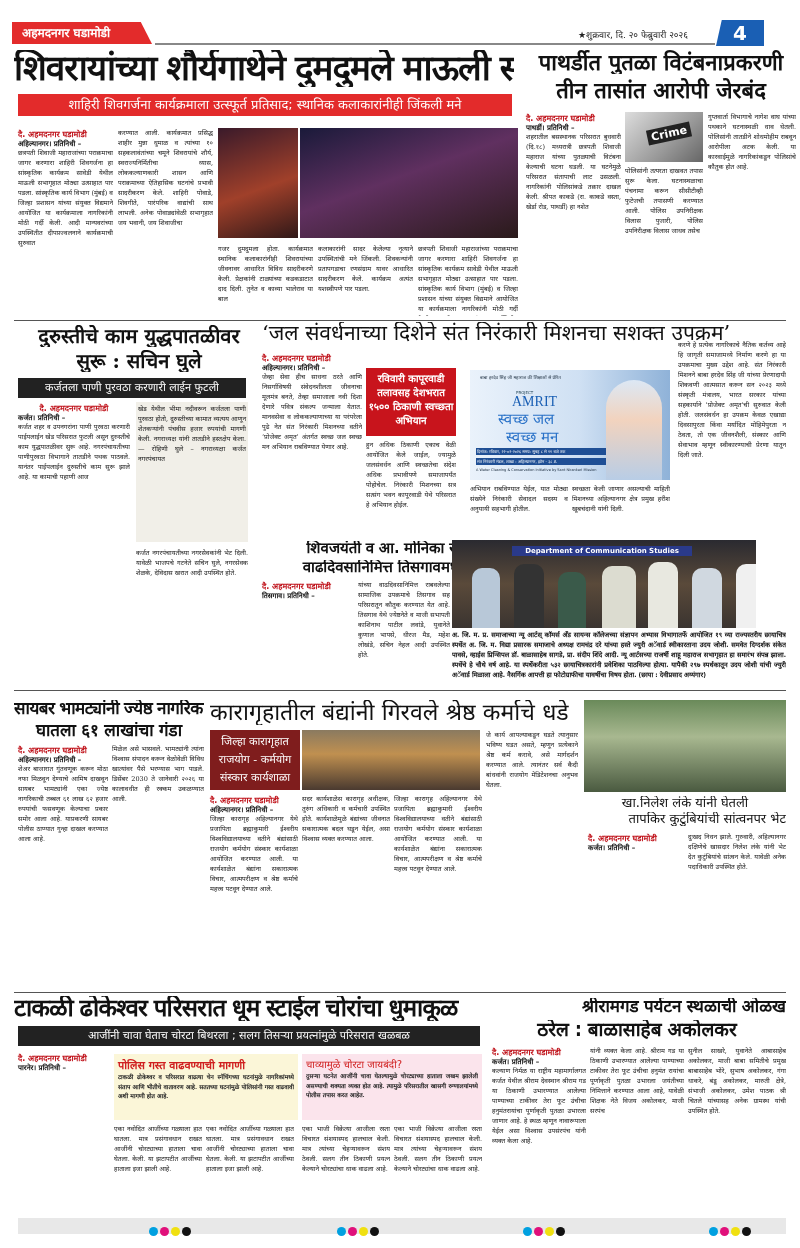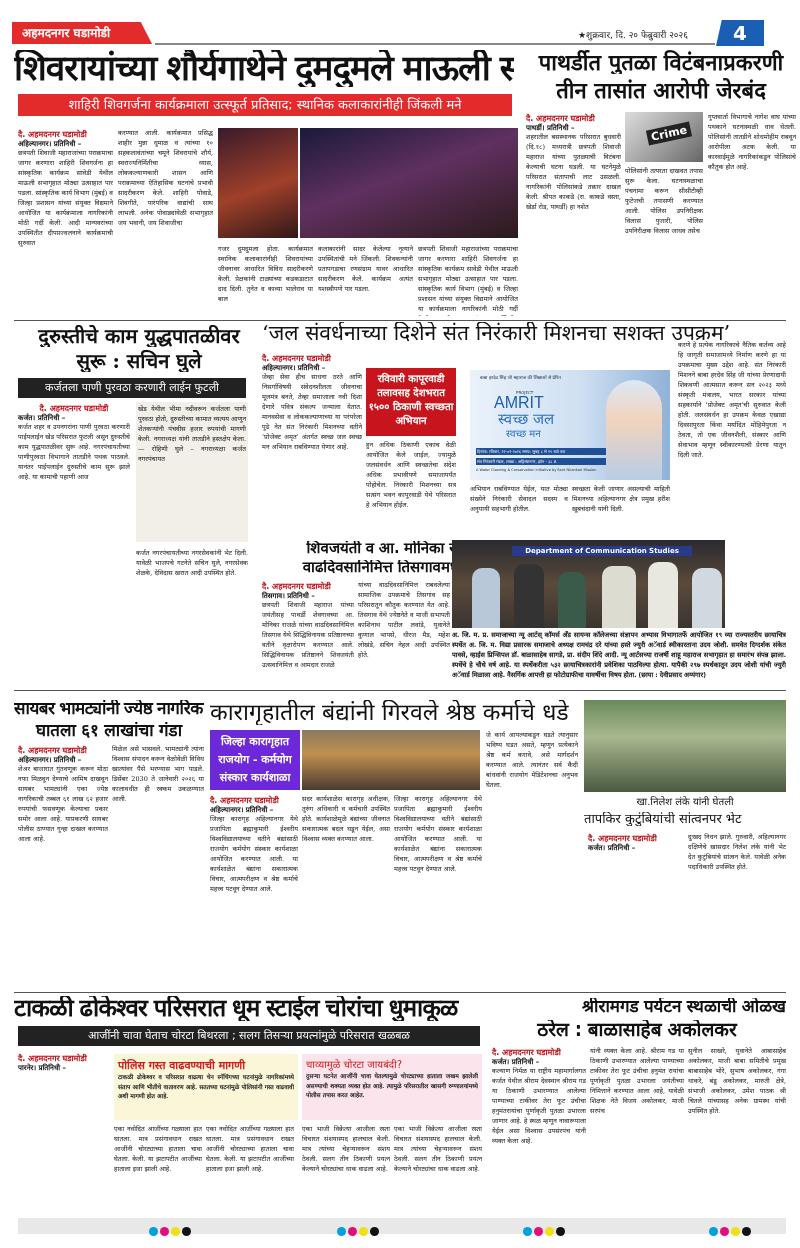--- a/index.html
+++ b/index.html
@@ -8,21 +8,21 @@
 .redtag{background:#e32b2b;color:#fff;font-weight:bold;font-size:11px;padding:3px 10px;clip-path:polygon(0 0,92% 0,100% 100%,0 100%)}
 .headline{font-family:"DejaVu Sans Condensed","DejaVu Sans",sans-serif;font-weight:bold;color:#111;line-height:1.05;white-space:nowrap;overflow:hidden}
 .serifhead{font-family:"DejaVu Serif",serif;font-weight:bold;color:#111;line-height:1.1;white-space:nowrap;overflow:hidden}
 .byline{color:#c0141c;font-weight:bold;font-size:8px}
 .place{font-size:7px;font-weight:bold}
 .body{font-size:6.5px;line-height:10px;color:#222;text-align:justify;overflow:hidden;font-family:"DejaVu Serif",serif}
 .rule{height:1px;background:#555}
 .photo{background:linear-gradient(135deg,#3a2a2a,#6b4a3a 40%,#2a2a3a);overflow:hidden}
 .strip{background:#222;color:#fff;text-align:center;font-weight:bold}
 .box-red{background:#c8141c;color:#fff;text-align:center;font-weight:bold}
-.box-pink{background:#6d28d9;color:#fff;text-align:center;font-weight:bold}
+.box-pink{background:#7f1d1d;color:#fff;text-align:center;font-weight:normal}
 .dot{display:inline-block;width:9px;height:9px;border-radius:50%;margin:0 1px}
 </style>
 </head>
 <body>
 
 <div class="abs" style="left:12px;top:22px;width:140px;height:22px;">
   <div class="redtag" style="height:22px;line-height:16px;font-size:12px;">अहमदनगर घडामोडी</div>
 </div>
 <div class="abs rule" style="left:155px;top:43px;width:560px;height:2px;background:#888"></div>
 <div class="abs" style="left:578px;top:28px;font-size:9px;color:#222">★शुक्रवार, दि. २० फेब्रुवारी २०२६</div>
@@ -72,43 +72,42 @@
 <div class="abs" style="left:262px;top:352px;width:100px">
   <div class="byline">दै. अहमदनगर घडामोडी</div>
   <div class="place">अहिल्यानगर। प्रतिनिधी –</div>
   <div class="body" style="height:120px">जेव्हा सेवा हीच साधना ठरते आणि निसर्गाविषयी संवेदनशीलता जीवनाचा मूलमंत्र बनते, तेव्हा समाजाला नवी दिशा देणारे पवित्र संकल्प जन्माला येतात. मानवसेवा व लोककल्याणाच्या या परंपरेला पुढे नेत संत निरंकारी मिशनच्या वतीने ‘प्रोजेक्ट अमृत’ अंतर्गत स्वच्छ जल स्वच्छ मन अभियान राबविण्यात येणार आहे.</div>
 </div>
 <div class="abs box-red" style="left:366px;top:368px;width:90px;height:68px;font-size:10px;line-height:14px;padding:4px 2px">रविवारी कापूरवाडी तलावसह देशभरात १५०० ठिकाणी स्वच्छता अभियान</div>
 <div class="abs body" style="left:366px;top:440px;width:90px;height:96px">हुन अधिक ठिकाणी एकाच वेळी आयोजित केले जाईल, ज्यामुळे जलसंवर्धन आणि स्वच्छतेचा संदेश अधिक प्रभावीपणे समाजापर्यंत पोहोचेल. निरंकारी मिशनच्या सत्र सत्संग भवन कापूरवाडी येथे परिसरात हे अभियान होईल.</div>
 <div class="abs" style="left:470px;top:370px;width:200px;height:110px;background:linear-gradient(90deg,#eaf2fb,#cfe0f3 55%,#8fb2d8);overflow:hidden">
   <div style="position:absolute;left:10px;top:4px;width:120px;font-size:4.5px;color:#234">बाबा हरदेव सिंह जी महाराज की शिक्षाओं से प्रेरित</div>
   <div style="position:absolute;left:46px;top:20px;font-size:4px;color:#245">PROJECT</div>
-  <div style="position:absolute;left:24px;top:24px;font-size:16px;color:#1a5fb4;font-family:Liberation Sans, sans-serif">AMRIT</div>
+  <div style="position:absolute;left:42px;top:24px;font-size:14px;color:#1a5fb4;font-family:Liberation Serif, serif">AMRIT</div>
   <div style="position:absolute;left:28px;top:38px;font-size:15px;color:#2a72c8">स्वच्छ जल</div>
-  <div style="position:absolute;left:36px;top:56px;font-size:10px;color:#2a72c8">स्वच्छ मन</div>
+  <div style="position:absolute;left:36px;top:56px;font-size:15px;color:#2a72c8">स्वच्छ मन</div>
   <div style="position:absolute;left:6px;top:78px;width:130px;background:#1f4f95;color:#fff;font-size:4px;padding:1px">दिनांक: रविवार, २२-०२-२०२६ समय: सुबह ८ से ११ बजे तक</div>
   <div style="position:absolute;left:6px;top:88px;width:130px;background:#1f4f95;color:#fff;font-size:4px;padding:1px">संत निरंकारी मंडल, शाखा : अहिल्यानगर, झोन - ३८ A</div>
   <div style="position:absolute;left:6px;top:98px;width:130px;font-size:3.5px;color:#234">A Water Cleaning &amp; Conservation Initiative by Sant Nirankari Mission</div>
   <div style="position:absolute;left:136px;top:10px;width:56px;height:100px;border-radius:40px 40px 0 0;background:linear-gradient(180deg,#dce8f5,#f2d3be 40%,#b8cde6)"></div>
 </div>
 <div class="abs body" style="left:470px;top:484px;width:98px;height:56px">अभियान राबविण्यात येईल, यात मोठ्या संख्येने निरंकारी सेवादल सदस्य व अनुयायी सहभागी होतील.</div>
 <div class="abs body" style="left:572px;top:484px;width:98px;height:56px">स्वच्छता केली जाणार असल्याची माहिती मिशनच्या अहिल्यानगर क्षेत्र प्रमुख हरीश खूबचंदानी यांनी दिली.</div>
 <div class="abs body" style="left:678px;top:340px;width:108px;height:200px">करणे हे प्रत्येक नागरिकाचे नैतिक कर्तव्य आहे हि जागृती समाजामध्ये निर्माण करणे हा या उपक्रमाचा मुख्य उद्देश आहे. संत निरंकारी मिशनने बाबा हरदेव सिंह जी यांच्या प्रेरणादायी शिकवणी आत्मसात करून सन २०२३ मध्ये संस्कृती मंत्रालय, भारत सरकार यांच्या सहकार्याने 'प्रोजेक्ट अमृत'ची सुरुवात केली होती. जलसंवर्धन हा उपक्रम केवळ एखाद्या दिवसापुरता किंवा मर्यादित मोहिमेपुरता न ठेवता, तो एक जीवनशैली, संस्कार आणि सेवाभाव म्हणून स्वीकारण्याची प्रेरणा यातून दिली जाते.</div>
 
 <div class="abs headline" style="left:262px;top:541px;width:300px;font-size:15px;text-align:center">शिवजयंती व आ. मोनिका राजळे यांच्या</div>
 <div class="abs headline" style="left:262px;top:560px;width:300px;font-size:15px;text-align:center">वाढदिवसानिमित्त तिसगावमध्ये वृक्षारोपण</div>
 <div class="abs" style="left:262px;top:580px;width:92px">
   <div class="byline">दै. अहमदनगर घडामोडी</div>
   <div class="place">तिसगाव। प्रतिनिधी –</div>
-  <div class="body" style="height:80px">छत्रपती शिवाजी महाराज यांच्या जयंतीसह पाथर्डी शेवगावच्या आ. मोनिका राजळे यांच्या वाढदिवसानिमित्त तिसगाव येथे सिद्धिविनायक प्रतिष्ठानच्या वतीने वृक्षारोपण करण्यात आले. सिद्धिविनायक प्रतिष्ठानने शिवजयंती उत्सवानिमित्त व आमदार राजळे</div>
 </div>
 <div class="abs body" style="left:358px;top:580px;width:92px;height:98px">यांच्या वाढदिवसानिमित्त राबवलेल्या सामाजिक उपक्रमाचे तिसगाव सह परिसरातून कौतुक करण्यात येत आहे. तिसगाव येथे ज्येष्ठनेते व माजी सभापती काशिनाथ पाटील लवांडे, युवानेते कुणाल भापसे, धीरज मैड, महेश लोखंडे, सचिन नेहल आदी उपस्थित होते.</div>
 <div class="abs body" style="left:454px;top:580px;width:0;height:0"></div>
 
-<div class="abs photo" style="left:452px;top:540px;width:273px;height:88px;background:linear-gradient(180deg,#2a2a30,#5a4a3a 50%,#3a3430)">
+<div class="abs photo" style="left:452px;top:540px;width:304px;height:88px;background:linear-gradient(180deg,#2a2a30,#5a4a3a 50%,#3a3430)">
   <div style="position:absolute;left:60px;top:6px;width:180px;background:#2a3a8a;color:#fff;font-size:7px;font-weight:bold;text-align:center;padding:1px">Department of Communication Studies</div>
   <div style="position:absolute;left:20px;top:28px;width:28px;height:60px;background:#b8c8d8;border-radius:10px 10px 0 0"></div>
   <div style="position:absolute;left:62px;top:24px;width:30px;height:64px;background:#333;border-radius:10px 10px 0 0"></div>
   <div style="position:absolute;left:106px;top:32px;width:28px;height:56px;background:#3a5a4a;border-radius:10px 10px 0 0"></div>
   <div style="position:absolute;left:150px;top:26px;width:34px;height:62px;background:#dcdcd0;border-radius:10px 10px 0 0"></div>
   <div style="position:absolute;left:196px;top:22px;width:30px;height:66px;background:#e8e8e0;border-radius:10px 10px 0 0"></div>
   <div style="position:absolute;left:240px;top:28px;width:30px;height:60px;background:#d0d8e0;border-radius:10px 10px 0 0"></div>
   <div style="position:absolute;left:284px;top:24px;width:34px;height:64px;background:#f0f0f0;border-radius:10px 10px 0 0"></div>
 </div>
 <div class="abs body" style="left:452px;top:630px;width:334px;height:52px;font-family:'DejaVu Sans Condensed','DejaVu Sans',sans-serif;font-size:6.6px;font-weight:bold;line-height:10px;color:#111">अ. जि. म. प्र. समाजाच्या न्यू आर्टस् कॉमर्स अँड सायन्स कॉलेजच्या संज्ञापन अभ्यास विभागातर्फे आयोजित १९ व्या राज्यस्तरीय छायाचित्र स्पर्धेत अ. जि. म. विद्या प्रसारक समाजाचे अध्यक्ष रामचंद्र दरे यांच्या हस्ते ज्युरी अॅवार्ड स्वीकारताना उदय जोशी. समवेत दिग्दर्शक संकेत पावसे, व्हाईस प्रिन्सिपल डॉ. बाळासाहेब सागडे, प्रा. संदीप शिंदे आदी. न्यू आर्टसच्या राजर्षी शाहू महाराज सभागृहात हा समारंभ संपन्न झाला. स्पर्धेचे हे चौथे वर्ष आहे. या स्पर्धेकरीता ५३२ छायाचित्रकारांनी प्रवेशिका पाठविल्या होत्या. यापैकी २९७ स्पर्धकातून उदय जोशी यांची ज्युरी अॅवार्ड मिळाला आहे. नैसर्गिक आपत्ती हा फोटोग्राफीचा यावर्षीचा विषय होता. (छाया : देवीप्रसाद अय्यंगार)</div>
@@ -130,22 +129,22 @@
 <div class="abs" style="left:210px;top:794px;width:88px">
   <div class="byline">दै. अहमदनगर घडामोडी</div>
   <div class="place">अहिल्यानगर। प्रतिनिधी –</div>
   <div class="body" style="height:170px">जिल्हा कारागृह अहिल्यानगर येथे प्रजापिता ब्रह्माकुमारी ईश्वरीय विश्वविद्यालयाच्या वतीने बंद्यांसाठी राजयोग कर्मयोग संस्कार कार्यशाळा आयोजित करण्यात आली. या कार्यशाळेत बंद्यांना सकारात्मक विचार, आत्मपरीक्षण व श्रेष्ठ कर्माचे महत्त्व पटवून देण्यात आले.</div>
 </div>
 <div class="abs body" style="left:302px;top:794px;width:88px;height:190px">सदर कार्यशाळेस कारागृह अधीक्षक, तुरुंग अधिकारी व कर्मचारी उपस्थित होते. कार्यशाळेमुळे बंद्यांच्या जीवनात सकारात्मक बदल घडून येईल, असा विश्वास व्यक्त करण्यात आला.</div>
 <div class="abs body" style="left:394px;top:794px;width:88px;height:190px">जिल्हा कारागृह अहिल्यानगर येथे प्रजापिता ब्रह्माकुमारी ईश्वरीय विश्वविद्यालयाच्या वतीने बंद्यांसाठी राजयोग कर्मयोग संस्कार कार्यशाळा आयोजित करण्यात आली. या कार्यशाळेत बंद्यांना सकारात्मक विचार, आत्मपरीक्षण व श्रेष्ठ कर्माचे महत्त्व पटवून देण्यात आले.</div>
 <div class="abs body" style="left:486px;top:730px;width:92px;height:254px">जे कार्य आपल्याकडून घडते त्यानुसार भविष्य घडत असते, म्हणून प्रत्येकाने श्रेष्ठ कर्म करावे, असे मार्गदर्शन करण्यात आले. त्यानंतर सर्व कैदी बांधवांनी राजयोग मेडिटेशनचा अनुभव घेतला.</div>
 
 <div class="abs photo" style="left:584px;top:700px;width:202px;height:92px;background:linear-gradient(180deg,#6a8a5a,#a8b890 40%,#4a5a40)"></div>
-<div class="abs serifhead" style="left:584px;top:796px;width:202px;font-size:10px;text-align:center;font-weight:normal">खा.निलेश लंके यांनी घेतली</div>
-<div class="abs serifhead" style="left:584px;top:812px;width:202px;font-size:13px;text-align:left;font-weight:normal">तापकिर कुटुंबियांची सांत्वनपर भेट</div>
+<div class="abs serifhead" style="left:584px;top:796px;width:202px;font-size:13px;text-align:center;font-weight:normal">खा.निलेश लंके यांनी घेतली</div>
+<div class="abs serifhead" style="left:584px;top:812px;width:202px;font-size:13px;text-align:right;font-weight:normal">तापकिर कुटुंबियांची सांत्वनपर भेट</div>
 <div class="abs" style="left:588px;top:832px;width:96px">
   <div class="byline">दै. अहमदनगर घडामोडी</div>
   <div class="place">कर्जत। प्रतिनिधी –</div>
 </div>
 <div class="abs body" style="left:688px;top:832px;width:98px;height:152px">दुःखद निधन झाले. गुरुवारी, अहिल्यानगर दक्षिणेचे खासदार निलेश लंके यांनी भेट देत कुटुंबियांचे सांत्वन केले. यावेळी अनेक पदाधिकारी उपस्थित होते.</div>
 
 <div class="abs rule" style="left:14px;top:992px;width:772px"></div>
 
 <div class="abs headline" style="left:14px;top:996px;width:470px;font-size:24px;letter-spacing:-0.8px">टाकळी ढोकेश्वर परिसरात धूम स्टाईल चोरांचा धुमाकूळ</div>
 <div class="abs strip" style="left:18px;top:1026px;width:462px;height:20px;font-size:11px;line-height:20px;font-weight:normal;white-space:nowrap;overflow:hidden">आजींनी चावा घेताच चोरटा बिथरला ; सलग तिसऱ्या प्रयत्नांमुळे परिसरात खळबळ</div>

